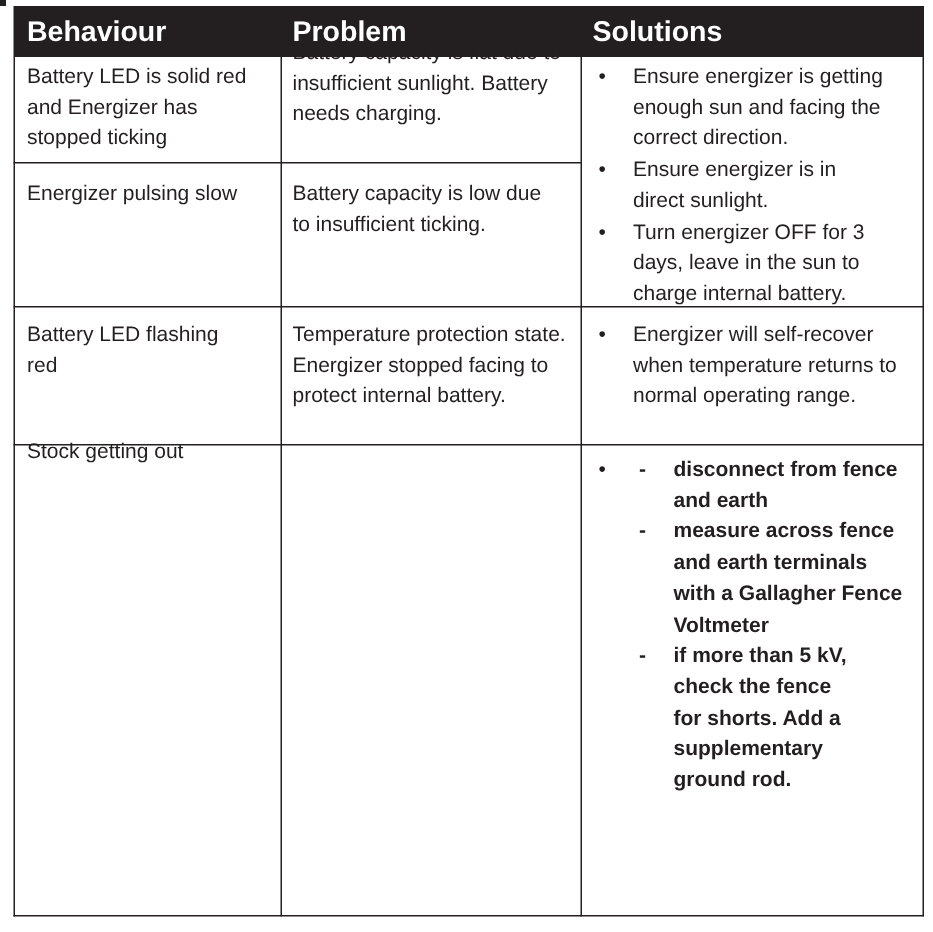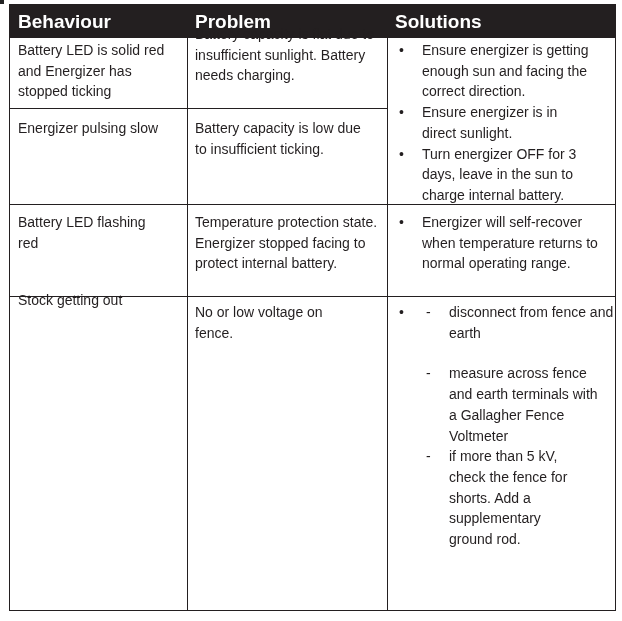--- a/index.html
+++ b/index.html
@@ -10,21 +10,21 @@
          border-right:1px solid #231f20; box-sizing:border-box; }
   .hdr { position:absolute; left:0; top:0; width:607px; height:34px; background:#231f20; color:#ffffff;
          font-weight:bold; font-size:19px; }
   .hdr span { position:absolute; top:7px; }
   .vline { position:absolute; width:1px; background:#231f20; }
   .hline { position:absolute; height:1px; background:#231f20; }
   .cell { position:absolute; font-size:14px; line-height:20.7px; }
   .sol ul { list-style:none; margin:0; padding:0; }
   .sol li { position:relative; padding-left:27px; }
   .sol li::before { content:"•"; position:absolute; left:4px; top:0; }
-  .sol .sub { position:relative; padding-left:27px; }
+  .sol .sub { position:relative; padding-left:27px;font-weight:bold; }
   .sol .sub::before { content:"-"; position:absolute; left:4px; }
 </style>
 </head>
 <body>
 
 <div class="corner"></div>
 
 <div class="tbl">
   <div class="hdr">
     <span style="left:9px">Behaviour</span>
@@ -56,26 +56,25 @@
 
   <div class="cell" style="left:9px; top:208px; width:150px">Battery LED flashing red</div>
   <div class="cell" style="left:186px; top:208px; width:186px">Temperature protection state. Energizer stopped facing to protect internal battery.</div>
   <div class="cell sol" style="left:386px; top:208px; width:220px">
     <ul>
       <li style="width:188px">Energizer will self-recover when temperature returns to normal operating range.</li>
     </ul>
   </div>
 
   <div class="cell" style="left:9px; top:286px; width:166px">Stock getting out</div>
-  <div class="cell" style="left:186px; top:298px; width:150px">No or low voltage on fence.</div>
   <div class="cell sol" style="left:386px; top:298px; width:220px">
     <ul>
       <li style="width:150px">
         <div class="sub" style="width:165px; margin-left:-27px; padding-left:54px;">disconnect from fence and earth</div>
-        <div class="sub" style="width:160px; margin-left:-27px; padding-left:54px;margin-top:20px;">measure across fence and earth terminals with a Gallagher Fence Voltmeter</div>
+        <div class="sub" style="width:160px; margin-left:-27px; padding-left:54px;">measure across fence and earth terminals with a Gallagher Fence Voltmeter</div>
         <div class="sub" style="width:125px; margin-left:-27px; padding-left:54px;">if more than 5 kV, check the fence for shorts. Add a supplementary ground rod.</div>
       </li>
     </ul>
   </div>
 </div>
 
 <style>
   .sol .sub::before { left:31px; }
 </style>
 

